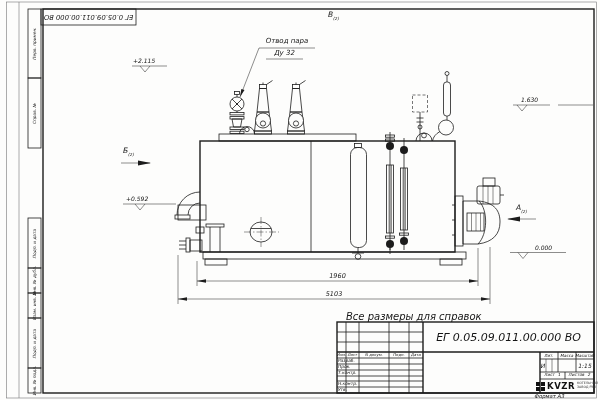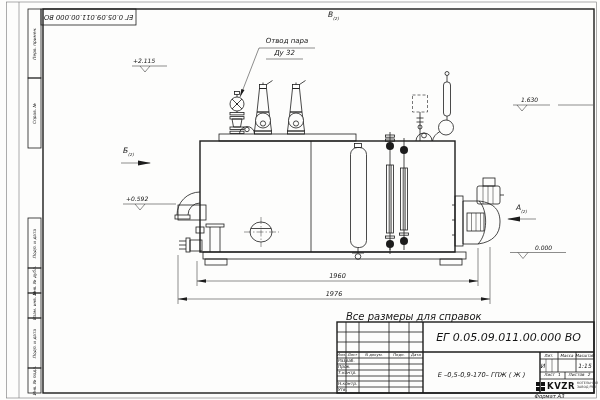--- a/index.html
+++ b/index.html
@@ -298,26 +298,25 @@
 
 <div class="t" style="left:133px;top:58px;font-size:6px;">+2.115</div>
 <div class="t" style="left:126px;top:196px;font-size:6px;">+0.592</div>
 <div class="t" style="left:521px;top:97px;font-size:6px;">1.630</div>
 <div class="t" style="left:535px;top:245px;font-size:6px;">0.000</div>
 
 <div class="t c" style="left:259px;top:38px;width:56px;font-size:7px;font-style:italic;">Отвод пара</div>
 <div class="t c" style="left:266px;top:50px;width:37px;font-size:7px;text-align:right;">Ду 32</div>
 
 <div class="t c" style="left:197px;top:273px;width:281px;font-size:6.5px;">1960</div>
-<div class="t c" style="left:178px;top:291px;width:312px;font-size:6.5px;">1976</div>
+<div class="t c" style="left:178px;top:291px;width:312px;font-size:6.5px;">5103</div>
 
 <div class="t" style="left:346px;top:312px;font-size:10px;">Все размеры для справок</div>
 
 <div class="t c" style="left:423px;top:322px;width:171px;height:30px;font-size:11px;">ЕГ 0.05.09.011.00.000  ВО</div>
-<div class="t c" style="left:423px;top:369px;width:117px;height:12px;font-size:6.6px;">Е –0,5-0,9-170– ГПЖ ( Ж )</div>
 
 <div class="t c" style="left:337px;top:352px;width:9px;height:6px;font-size:3.8px;">Изм.</div>
 <div class="t c" style="left:346px;top:352px;width:13px;height:6px;font-size:3.8px;">Лист</div>
 <div class="t c" style="left:359px;top:352px;width:30px;height:6px;font-size:3.8px;">N докум.</div>
 <div class="t c" style="left:389px;top:352px;width:20px;height:6px;font-size:3.8px;">Подп.</div>
 <div class="t c" style="left:409px;top:352px;width:14px;height:6px;font-size:3.8px;">Дата</div>
 
 <div class="t" style="left:338px;top:359px;font-size:4.3px;">Разраб.</div>
 <div class="t" style="left:338px;top:365px;font-size:4.3px;">Пров.</div>
 <div class="t" style="left:338px;top:371px;font-size:4.3px;">Т.контр.</div>

